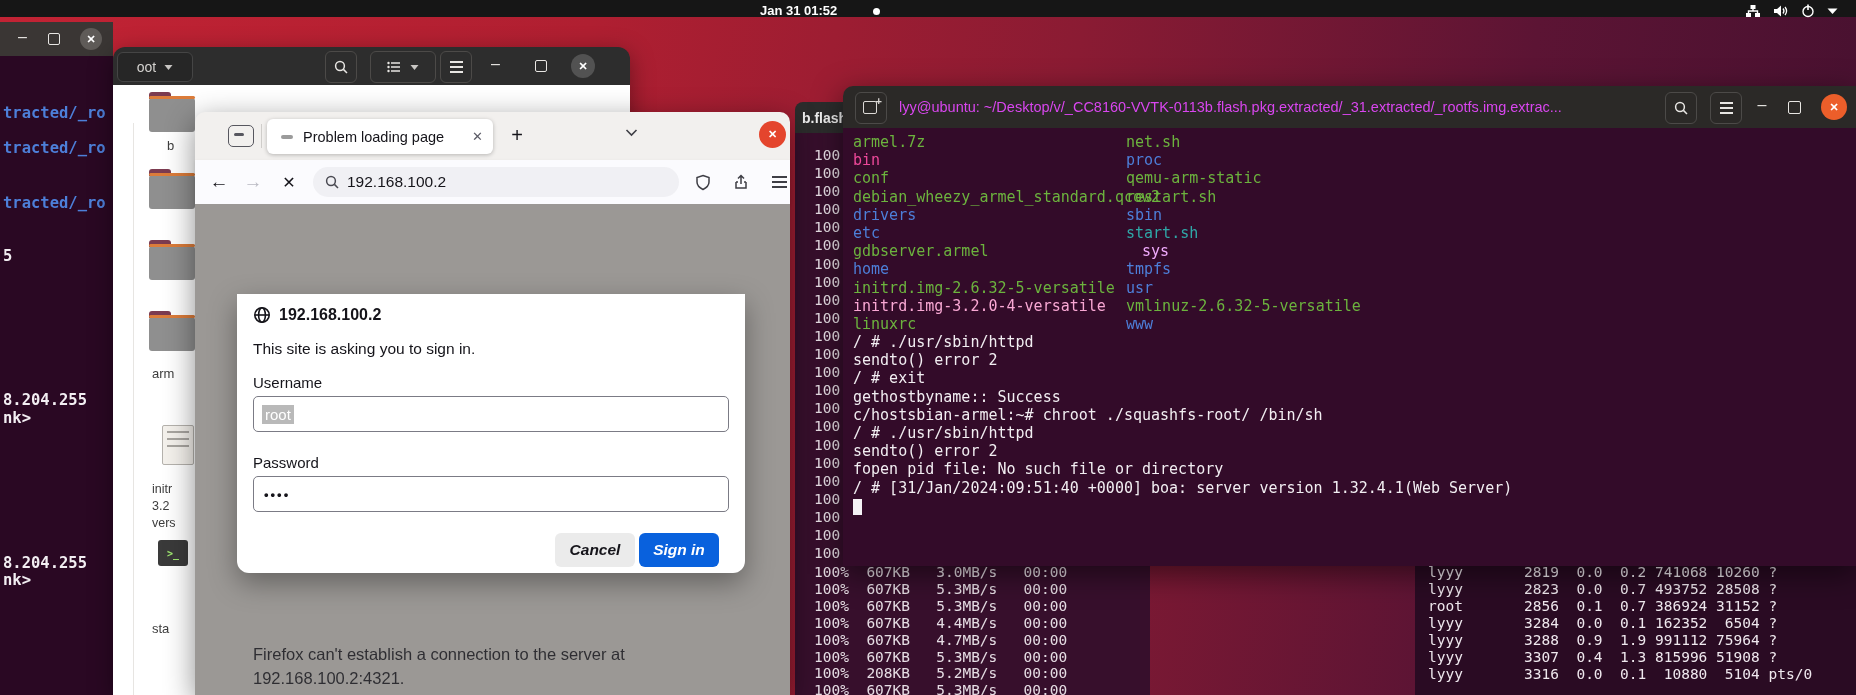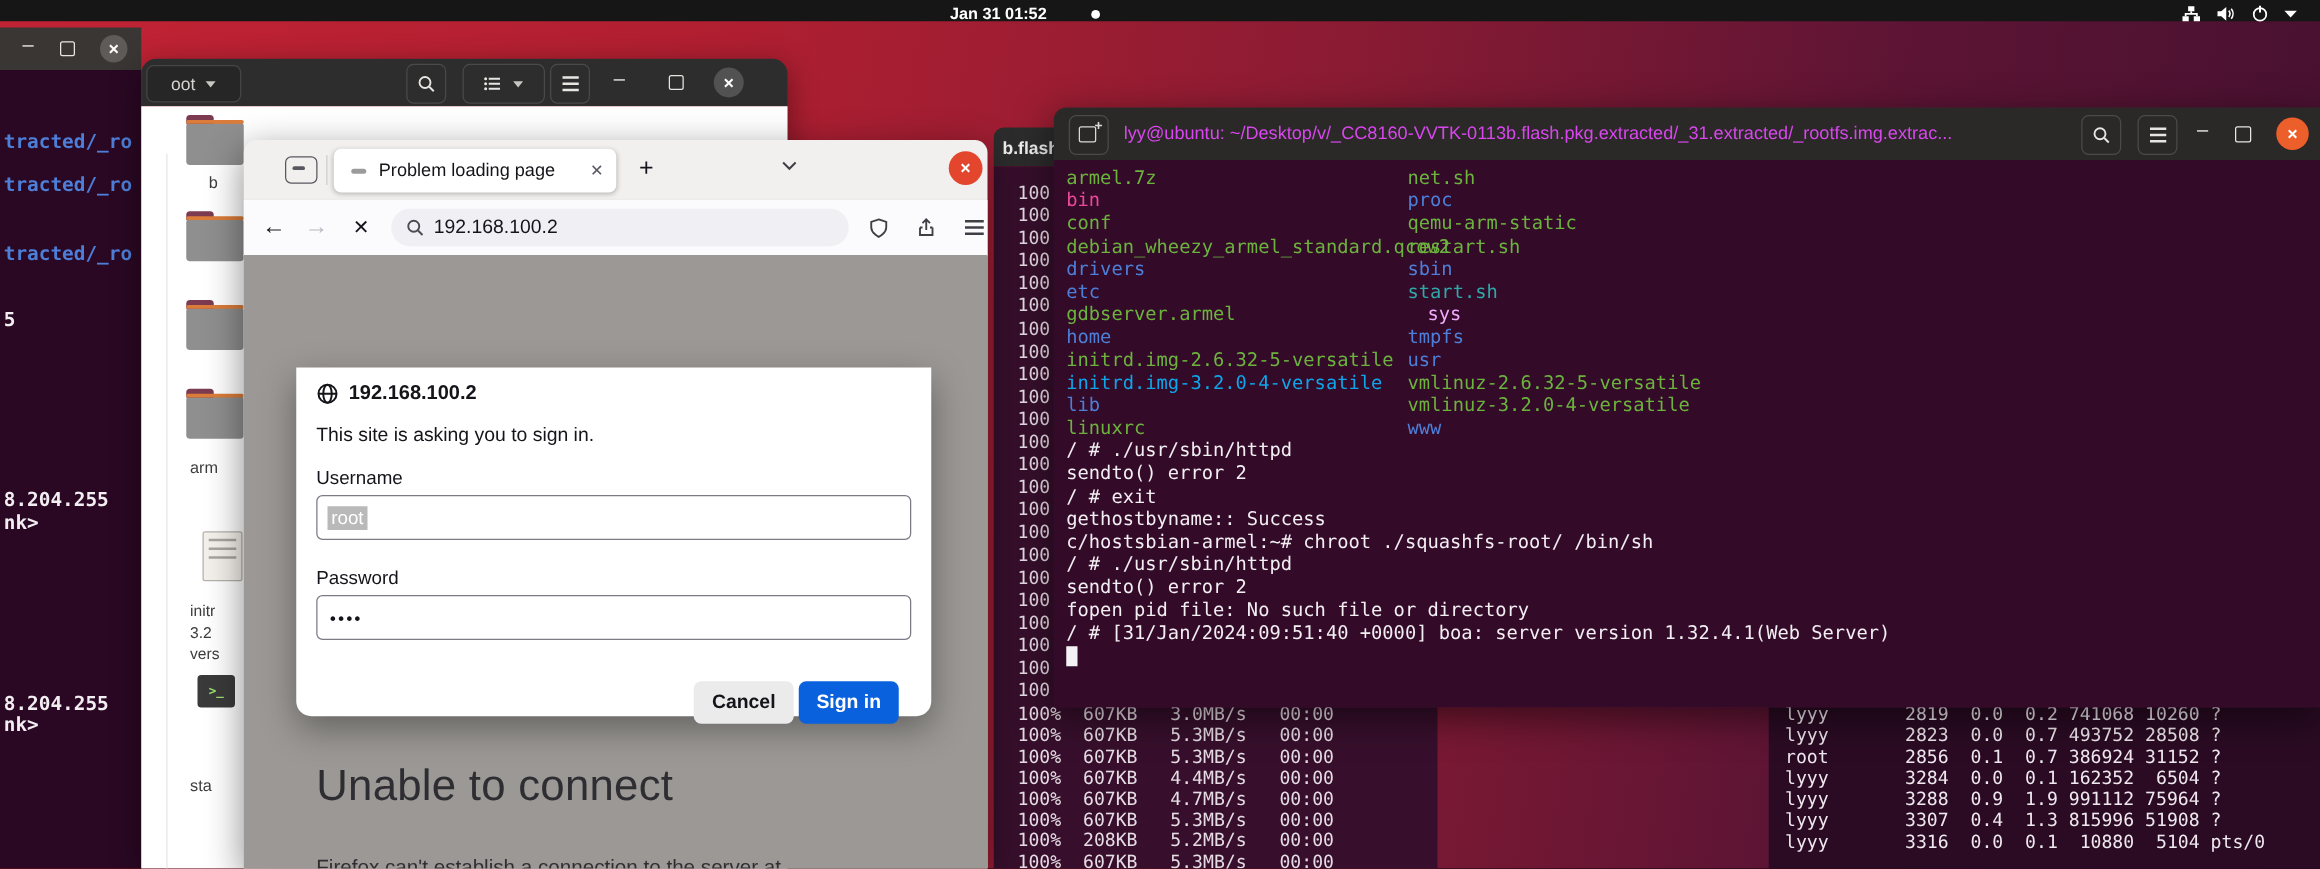--- a/index.html
+++ b/index.html
@@ -62,21 +62,21 @@
 
   
   #auth-dialog{position:absolute;left:42px;top:90px;width:508px;height:279px;background:#fff;border-radius:0 0 12px 12px;box-shadow:0 10px 28px rgba(0,0,0,.35);}
   #auth-host-row{position:absolute;left:16px;top:12px;display:flex;align-items:center;gap:8px;color:#15141a;}
   #auth-host-row .host{font-size:16px;font-weight:700;}
   #auth-msg{position:absolute;left:16px;top:46px;font-size:15.5px;color:#15141a;}
   .auth-label{position:absolute;left:16px;font-size:15px;color:#15141a;}
   .auth-input{position:absolute;left:16px;width:474px;height:34px;border:1px solid #7b7b85;border-radius:5px;background:#fff;display:flex;align-items:center;}
   #auth-user-sel{margin-left:8px;background:#b9b9b9;color:#fff;font-size:15px;padding:1px 3px;}
   #auth-pass-dots{margin-left:10px;font-size:13px;font-weight:700;letter-spacing:2px;color:#15141a;}
-  .dlg-btn{position:absolute;top:251px;width:80px;height:34px;border-radius:6px;font-size:15.5px;font-weight:700;display:flex;align-items:center;justify-content:center;}
+  .dlg-btn{position:absolute;top:239px;width:80px;height:34px;border-radius:6px;font-size:15.5px;font-weight:700;display:flex;align-items:center;justify-content:center;font-style:italic;}
   #btn-cancel{left:318px;background:#ebebeb;color:#15141a;}
   #btn-signin{left:402px;background:#0961dd;color:#fff;}
 
   
   #bflash-win{position:absolute;left:795px;top:102px;width:355px;height:593px;z-index:8;}
   #bflash-win .tbar{position:absolute;left:0;top:0;right:0;height:31px;background:#2c2c2c;border-radius:8px 0 0 0;color:#efefef;font-size:14px;font-weight:700;display:flex;align-items:center;padding-left:7px;}
   #bflash-win .content{position:absolute;left:0;top:31px;right:0;bottom:0;background:#370f2c;}
   #bflash-hidden{position:absolute;left:19px;top:13px;color:#e6dde4;font-size:14.5px;line-height:18.1px;white-space:pre;}
   #bflash-transfer{position:absolute;left:19px;top:431px;color:#e6dde4;font-size:14.5px;line-height:16.9px;white-space:pre;}
 
@@ -266,21 +266,20 @@
           </svg>
       </div>
       <div class="nav-ic" style="left:570px;width:28px;flex-direction:column;gap:3.5px;">
         <i style="width:15px;height:1.8px;background:#3f3f46;"></i>
           <i style="width:15px;height:1.8px;background:#3f3f46;"></i>
           <i style="width:15px;height:1.8px;background:#3f3f46;"></i>
       </div>
     </div>
     <div id="ff-content">
       <div id="ff-error">
-        <h1>Unable to connect</h1>
         <p>Firefox can't establish a connection to the server at 192.168.100.2:4321.</p>
 
       </div>
       <div id="auth-dialog">
         <div id="auth-host-row">
           <span>
             <svg width="18" height="18" viewBox="0 0 18 18">
                 <circle cx="9" cy="9" r="7.2" stroke="#15141a" stroke-width="1.6" fill="none"></circle>
                 <line x1="1.8" y1="9" x2="16.2" y2="9" stroke="#15141a" stroke-width="1.6"></line>
                 <ellipse cx="9" cy="9" rx="3.4" ry="7.2" stroke="#15141a" stroke-width="1.6" fill="none"></ellipse>
@@ -343,22 +342,21 @@
       <div id="term-lines">
           <div class="t-row"><span class="lcol" style="color: rgb(108, 179, 62);">armel.7z</span><span style="color: rgb(108, 179, 62);">net.sh</span></div>
           <div class="t-row"><span class="lcol" style="color: #ec4899;">bin</span><span style="color: rgb(77, 127, 217);">proc</span></div>
           <div class="t-row"><span class="lcol" style="color: rgb(108, 179, 62);">conf</span><span style="color: rgb(108, 179, 62);">qemu-arm-static</span></div>
           <div class="t-row"><span class="lcol" style="color: rgb(108, 179, 62);">debian_wheezy_armel_standard.qcow2</span><span style="color: rgb(108, 179, 62);">restart.sh</span></div>
           <div class="t-row"><span class="lcol" style="color: rgb(77, 127, 217);">drivers</span><span style="color: rgb(77, 127, 217);">sbin</span></div>
           <div class="t-row"><span class="lcol" style="color: rgb(77, 127, 217);">etc</span><span style="color: rgb(47, 168, 168);">start.sh</span></div>
           <div class="t-row"><span class="lcol" style="color: rgb(108, 179, 62);">gdbserver.armel</span><span style="color: #f0abfc; margin-left: 16px;">sys</span></div>
           <div class="t-row"><span class="lcol" style="color: rgb(77, 127, 217);">home</span><span style="color: rgb(77, 127, 217);">tmpfs</span></div>
           <div class="t-row"><span class="lcol" style="color: rgb(108, 179, 62);">initrd.img-2.6.32-5-versatile</span><span style="color: rgb(77, 127, 217);">usr</span></div>
-          <div class="t-row"><span class="lcol" style="color: #0ea5e9;">initrd.img-3.2.0-4-versatile</span><span style="color: rgb(108, 179, 62);">vmlinuz-2.6.32-5-versatile</span></div>
-          <div class="t-row"><span class="lcol" style="color: rgb(77, 127, 217);">lib</span><span style="color: rgb(108, 179, 62);">vmlinuz-3.2.0-4-versatile</span></div>
+          <div class="t-row"><span class="lcol" style="color: #f9a8d4;">initrd.img-3.2.0-4-versatile</span><span style="color: rgb(108, 179, 62);">vmlinuz-2.6.32-5-versatile</span></div>
           <div class="t-row"><span class="lcol" style="color: rgb(108, 179, 62);">linuxrc</span><span style="color: rgb(77, 127, 217);">www</span></div>
           <div class="t-row" style="color: rgb(242, 238, 242);">/ # ./usr/sbin/httpd</div>
           <div class="t-row" style="color: rgb(242, 238, 242);">sendto() error 2</div>
           <div class="t-row" style="color: rgb(242, 238, 242);">/ # exit</div>
           <div class="t-row" style="color: rgb(242, 238, 242);">gethostbyname:: Success</div>
           <div class="t-row" style="color: rgb(242, 238, 242);">c/hostsbian-armel:~# chroot ./squashfs-root/ /bin/sh</div>
           <div class="t-row" style="color: rgb(242, 238, 242);">/ # ./usr/sbin/httpd</div>
           <div class="t-row" style="color: rgb(242, 238, 242);">sendto() error 2</div>
           <div class="t-row" style="color: rgb(242, 238, 242);">fopen pid file: No such file or directory</div>
           <div class="t-row" style="color: rgb(242, 238, 242);">/ # [31/Jan/2024:09:51:40 +0000] boa: server version 1.32.4.1(Web Server)</div>

